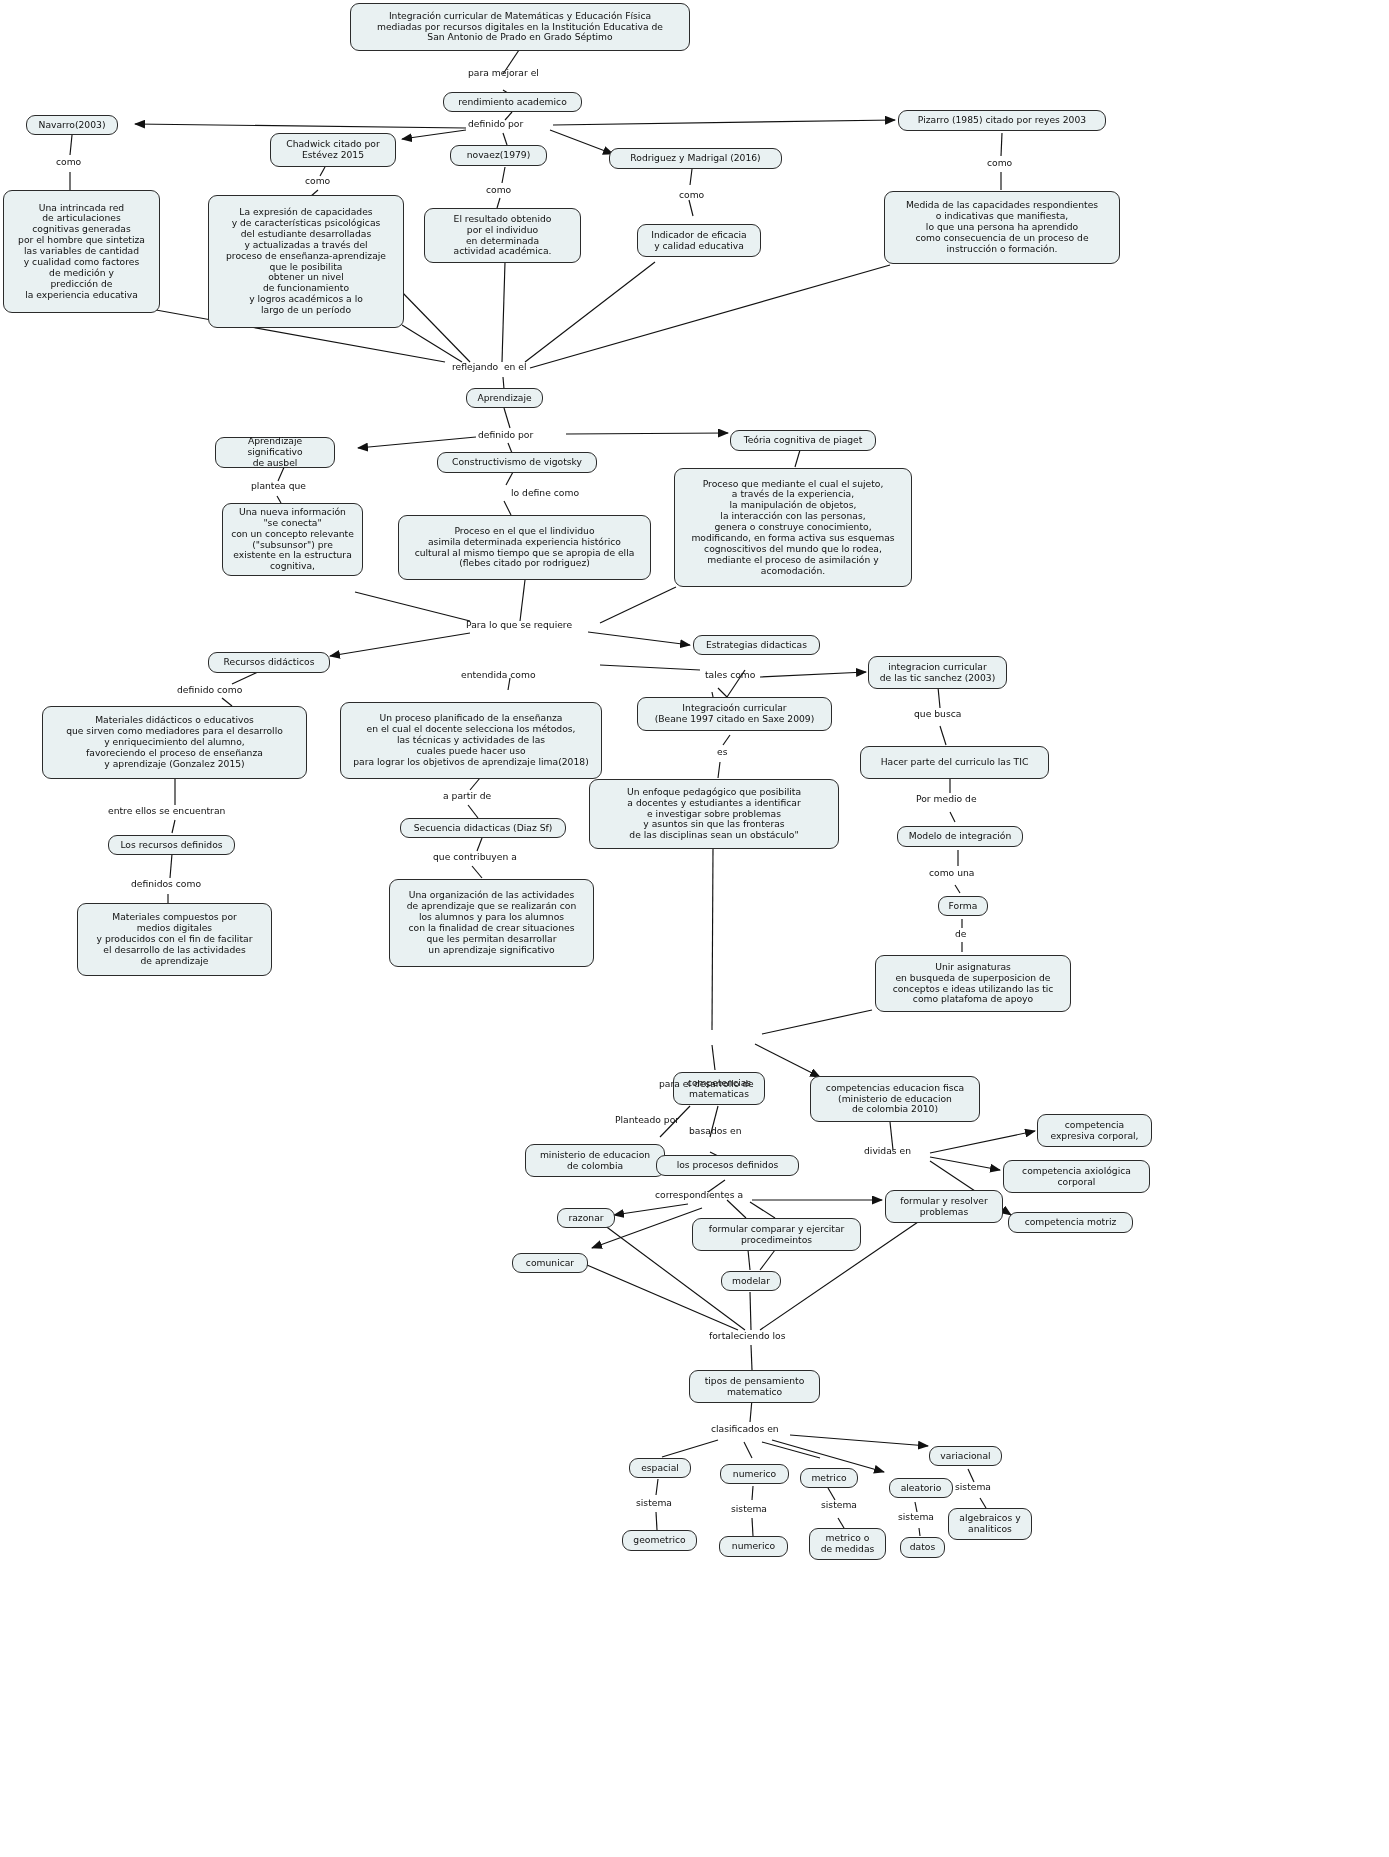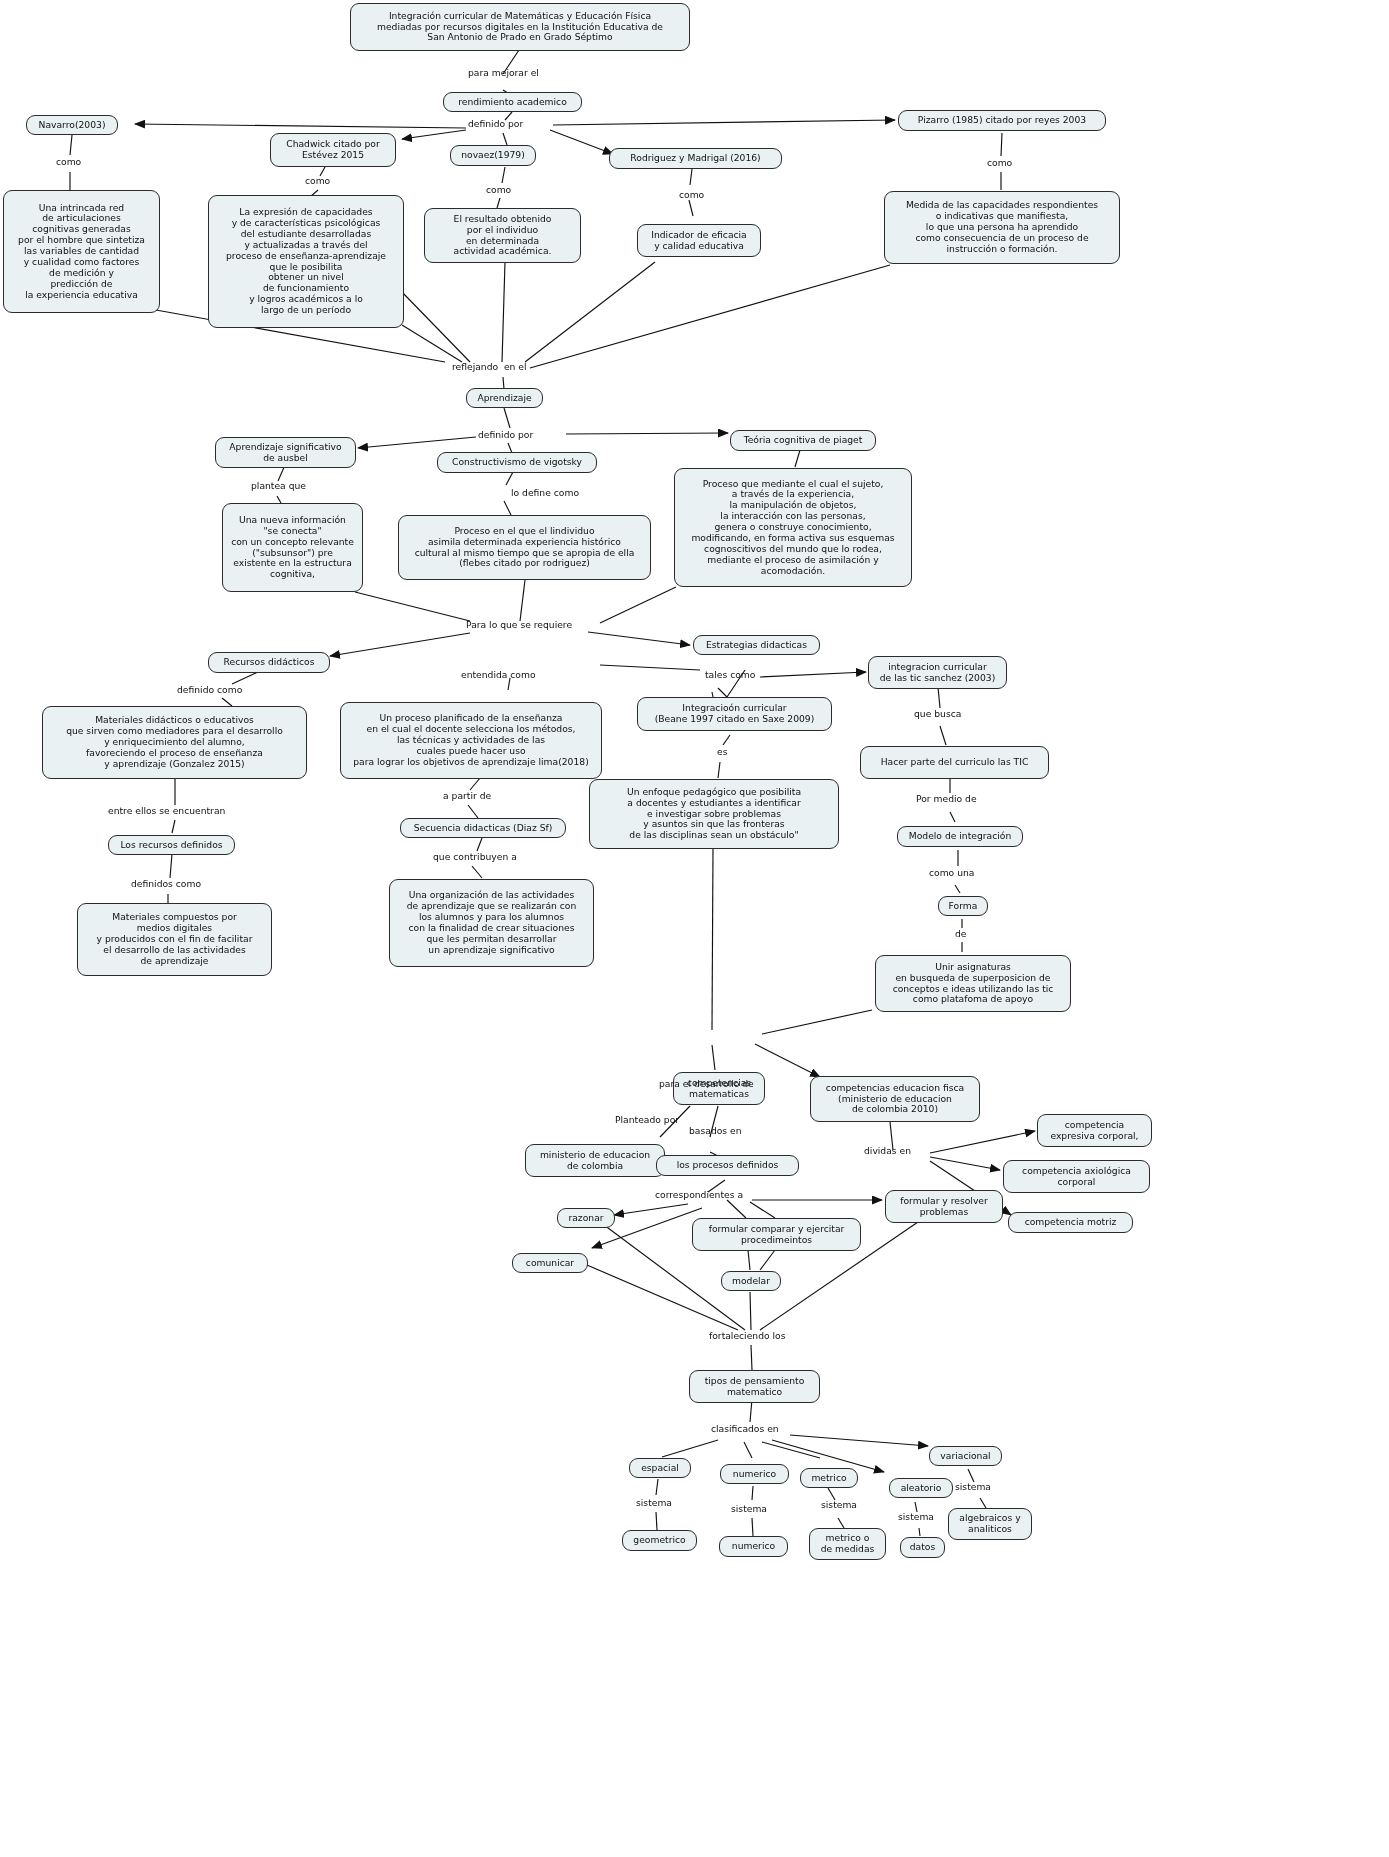--- a/index.html
+++ b/index.html
@@ -248,42 +248,42 @@
 y de características psicológicas
 del estudiante desarrolladas
 y actualizadas a través del
 proceso de enseñanza-aprendizaje
 que le posibilita
 obtener un nivel
 de funcionamiento
 y logros académicos a lo
 largo de un período</div>
 
-  <div class="node f9" style="left:450px;top:145px;width:86px;height:21px;">novaez(1979)</div>
+  <div class="node f9" style="left:450px;top:145px;width:97px;height:21px;">novaez(1979)</div>
   <div class="node f9" style="left:424px;top:208px;width:157px;height:55px;">El resultado obtenido
 por el individuo
 en determinada
 actividad académica.</div>
 
   <div class="node f9" style="left:609px;top:148px;width:173px;height:21px;">Rodriguez y Madrigal (2016)</div>
   <div class="node f9" style="left:637px;top:224px;width:124px;height:33px;">Indicador de eficacia
 y calidad educativa</div>
 
   <div class="node f9" style="left:898px;top:110px;width:208px;height:21px;">Pizarro (1985) citado por reyes 2003</div>
   <div class="node f9" style="left:884px;top:191px;width:236px;height:73px;">Medida de las capacidades respondientes
 o indicativas que manifiesta,
 lo que una persona ha aprendido
 como consecuencia de un proceso de
 instrucción o formación.</div>
 
   <div class="node f9" style="left:466px;top:388px;width:77px;height:20px;">Aprendizaje</div>
 
-  <div class="node f9" style="left:215px;top:437px;width:141px;height:31px;">Aprendizaje significativo
+  <div class="node f9" style="left:215px;top:437px;width:120px;height:31px;">Aprendizaje significativo
 de ausbel</div>
-  <div class="node f9" style="left:222px;top:503px;width:141px;height:89px;">Una nueva información
+  <div class="node f9" style="left:222px;top:503px;width:141px;height:73px;">Una nueva información
 "se conecta"
 con un concepto relevante
 ("subsunsor") pre
 existente en la estructura
 cognitiva,</div>
 
   <div class="node f9" style="left:437px;top:452px;width:160px;height:21px;">Constructivismo de vigotsky</div>
   <div class="node f9" style="left:398px;top:515px;width:253px;height:65px;">Proceso en el que el lindividuo
 asimila determinada experiencia histórico
 cultural al mismo tiempo que se apropia de ella

